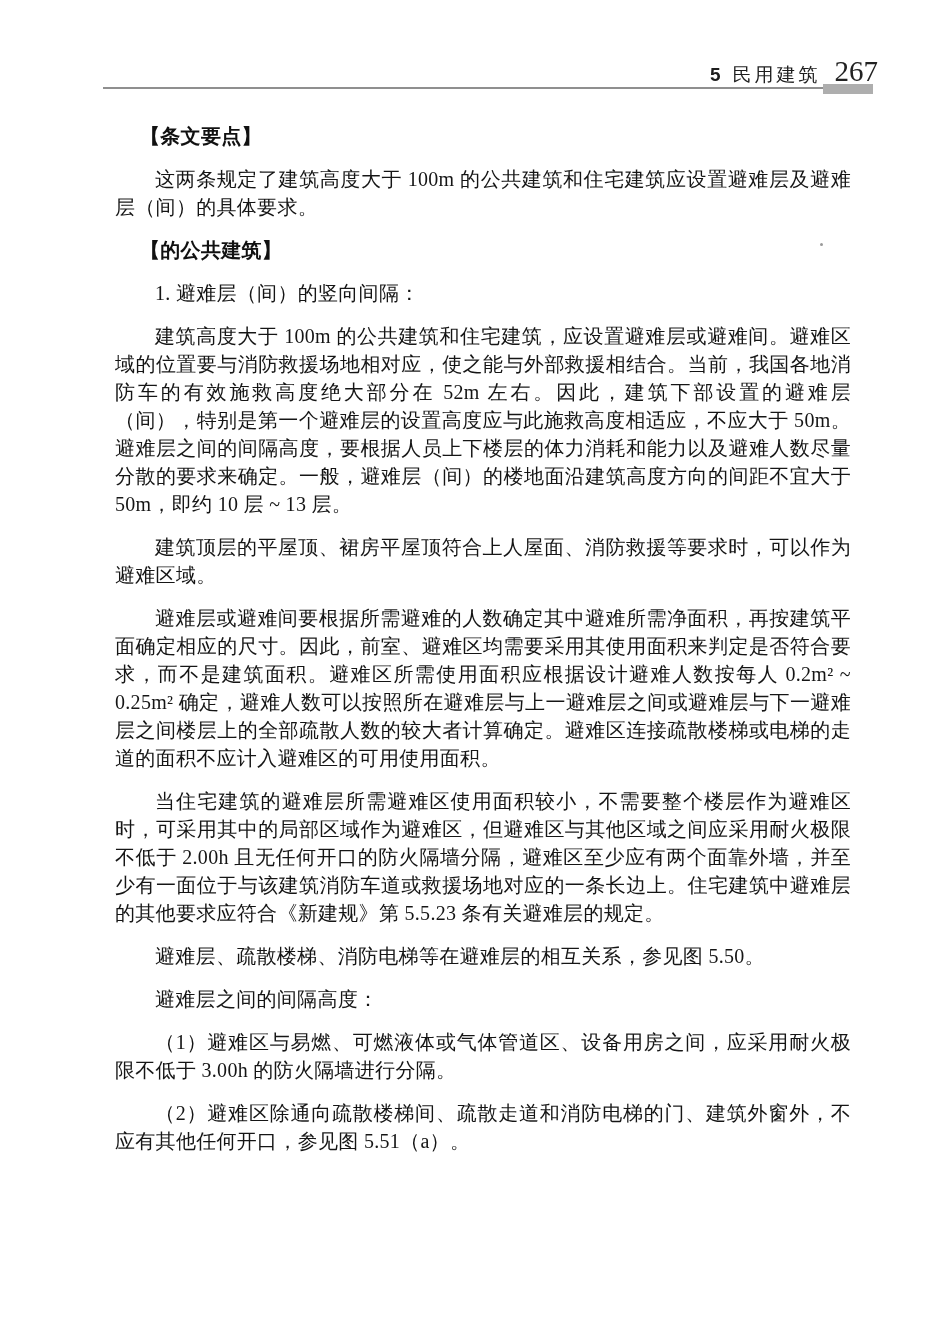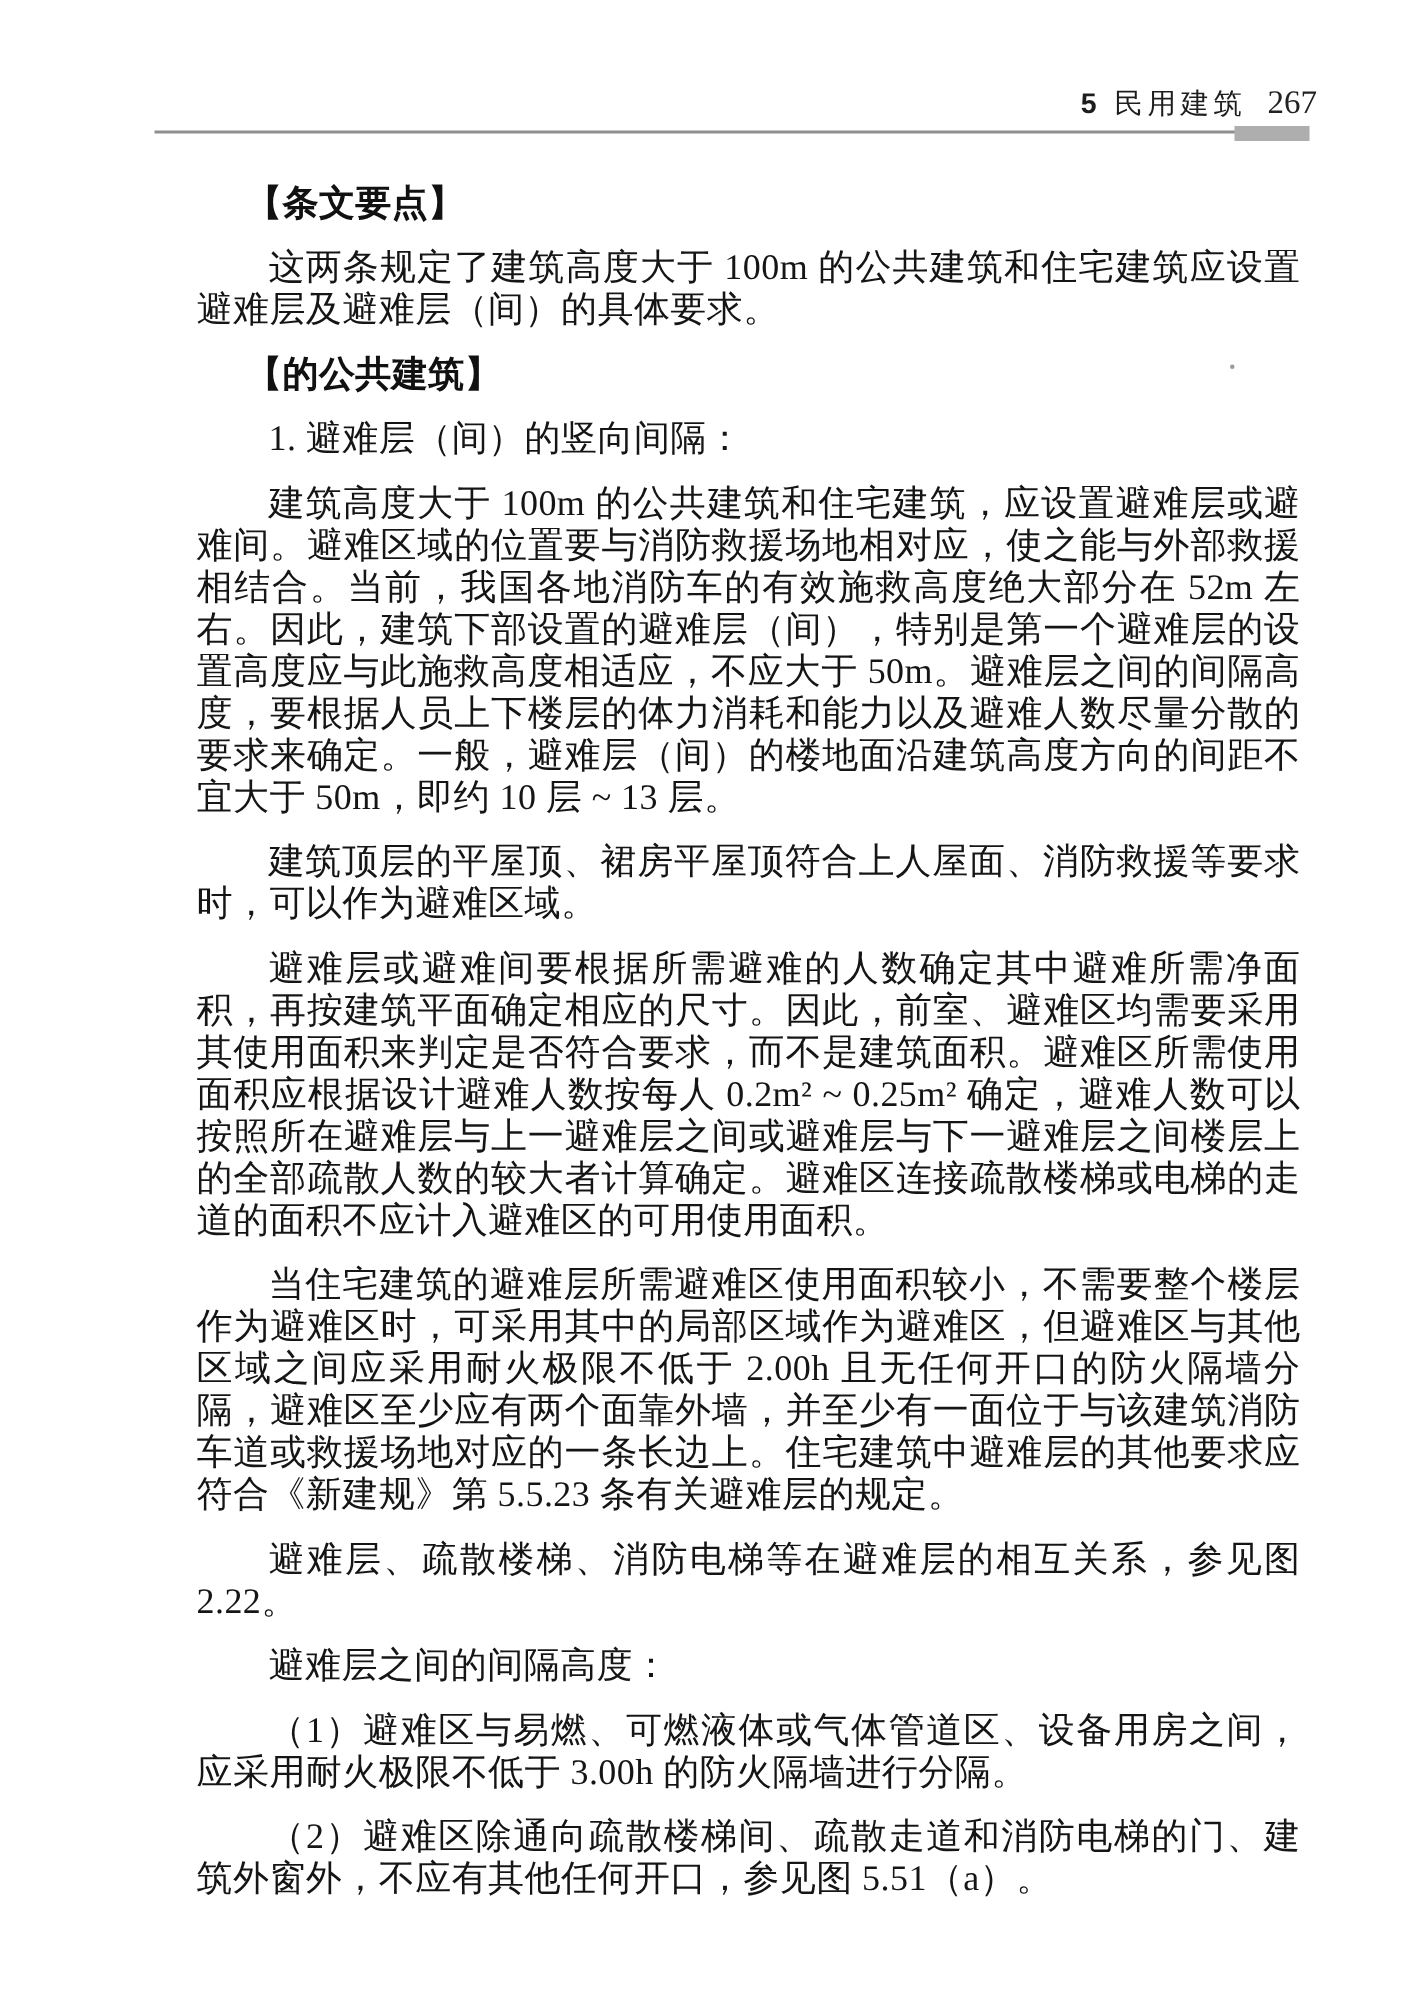--- a/index.html
+++ b/index.html
@@ -26,21 +26,21 @@
   .chapter-no {
     font-family: "Liberation Sans", "DejaVu Sans", sans-serif;
     font-weight: bold; font-size: 19px; color: #1d1d1d;
   }
   .chapter-title {
     font-family: "Liberation Sans", "DejaVu Sans", sans-serif;
     font-weight: normal; font-size: 19px; color: #1d1d1d;
     margin-left: 12px; letter-spacing: 3px;
   }
   .page-number {
-    font-size: 22px; color: #222;
+    font-size: 29px; color: #222;
     margin-left: 14px;
   }
   .header-rule {
     position: absolute;
     left: 103px; top: 87px;
     width: 722px; height: 2px;
     background: #8f8f8f;
   }
   .header-rule-block {
     position: absolute;
@@ -50,23 +50,23 @@
   }
   .scan-speck {
     position: absolute;
     left: 820px; top: 243px;
     width: 3px; height: 3px;
     background: #9a9a9a; border-radius: 50%;
   }
   
   .content {
     position: absolute;
-    left: 116px; top: 122px;
+    left: 100px; top: 122px;
     width: 766px;
-    font-size: 24px;
+    font-size: 20px;
     line-height: 28px;
     text-align: justify;
     letter-spacing: 0.3px;
   }
   .content .p { margin: 15px; text-indent: 2em; }
   .content .h {
     margin: 0; text-indent: 2em;
     font-family: "Liberation Sans", "DejaVu Sans", sans-serif;
     font-weight: bold; color: #111;
   }
@@ -87,19 +87,19 @@
 
   <div class="content">
     <p class="h">【条文要点】</p>
     <p class="p">这两条规定了建筑高度大于 100m 的公共建筑和住宅建筑应设置避难层及避难层（间）的具体要求。</p>
     <p class="h">【的公共建筑】</p>
     <p class="p">1. 避难层（间）的竖向间隔：</p>
     <p class="p">建筑高度大于 100m 的公共建筑和住宅建筑，应设置避难层或避难间。避难区域的位置要与消防救援场地相对应，使之能与外部救援相结合。当前，我国各地消防车的有效施救高度绝大部分在 52m 左右。因此，建筑下部设置的避难层（间），特别是第一个避难层的设置高度应与此施救高度相适应，不应大于 50m。避难层之间的间隔高度，要根据人员上下楼层的体力消耗和能力以及避难人数尽量分散的要求来确定。一般，避难层（间）的楼地面沿建筑高度方向的间距不宜大于 50m，即约 10 层 ~ 13 层。</p>
     <p class="p">建筑顶层的平屋顶、裙房平屋顶符合上人屋面、消防救援等要求时，可以作为避难区域。</p>
     <p class="p">避难层或避难间要根据所需避难的人数确定其中避难所需净面积，再按建筑平面确定相应的尺寸。因此，前室、避难区均需要采用其使用面积来判定是否符合要求，而不是建筑面积。避难区所需使用面积应根据设计避难人数按每人 0.2m² ~ 0.25m² 确定，避难人数可以按照所在避难层与上一避难层之间或避难层与下一避难层之间楼层上的全部疏散人数的较大者计算确定。避难区连接疏散楼梯或电梯的走道的面积不应计入避难区的可用使用面积。</p>
     <p class="p">当住宅建筑的避难层所需避难区使用面积较小，不需要整个楼层作为避难区时，可采用其中的局部区域作为避难区，但避难区与其他区域之间应采用耐火极限不低于 2.00h 且无任何开口的防火隔墙分隔，避难区至少应有两个面靠外墙，并至少有一面位于与该建筑消防车道或救援场地对应的一条长边上。住宅建筑中避难层的其他要求应符合《新建规》第 5.5.23 条有关避难层的规定。</p>
-    <p class="p">避难层、疏散楼梯、消防电梯等在避难层的相互关系，参见图 2.22。</p>
+    <p class="p">避难层、疏散楼梯、消防电梯等在避难层的相互关系，参见图 5.50。</p>
     <p class="p">避难层之间的间隔高度：</p>
     <p class="p">（1）避难区与易燃、可燃液体或气体管道区、设备用房之间，应采用耐火极限不低于 3.00h 的防火隔墙进行分隔。</p>
     <p class="p">（2）避难区除通向疏散楼梯间、疏散走道和消防电梯的门、建筑外窗外，不应有其他任何开口，参见图 5.51（a）。</p>
   </div>
 
 </div>
 
 </body></html>

